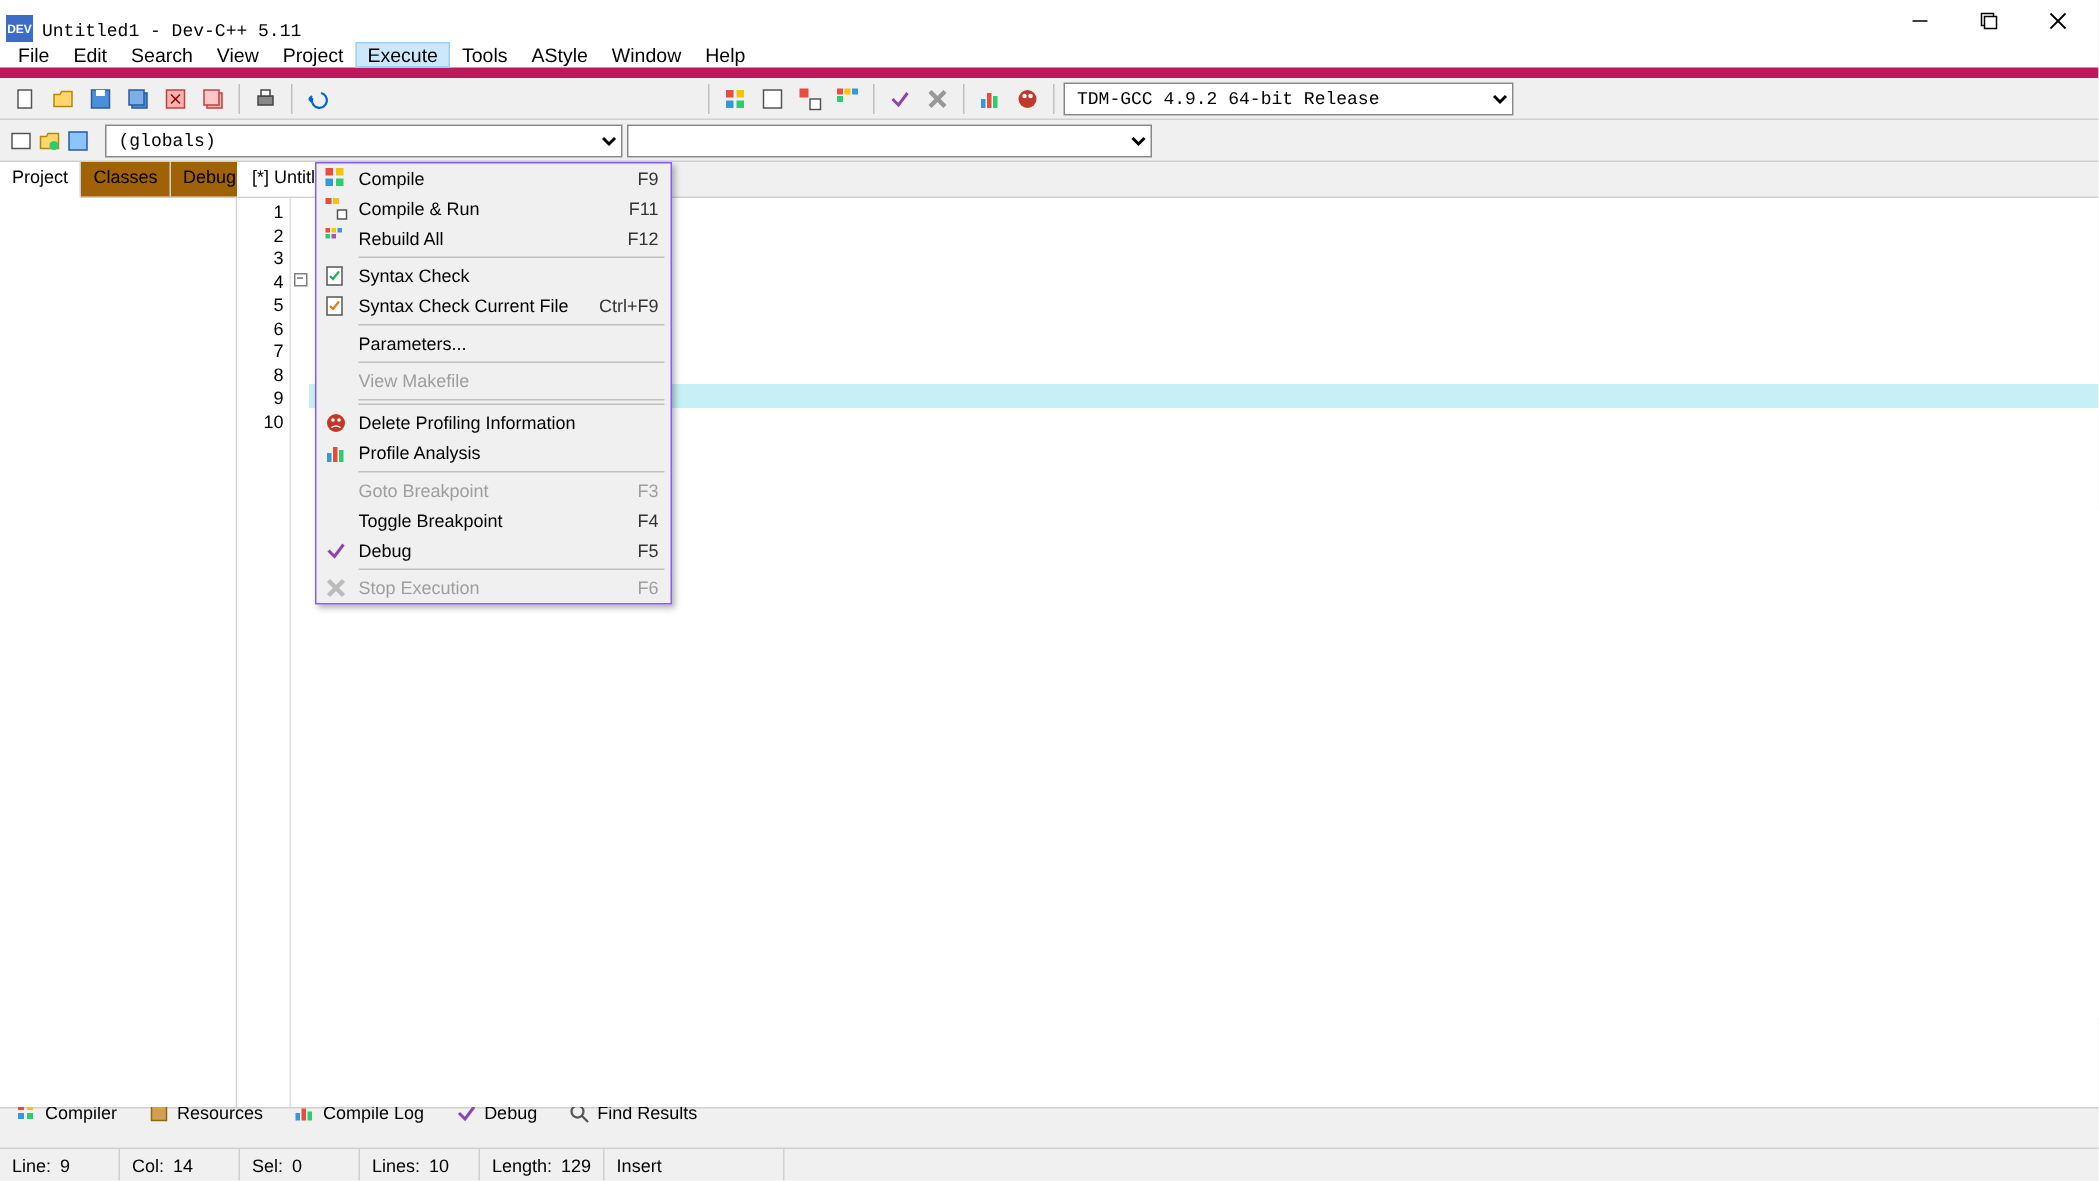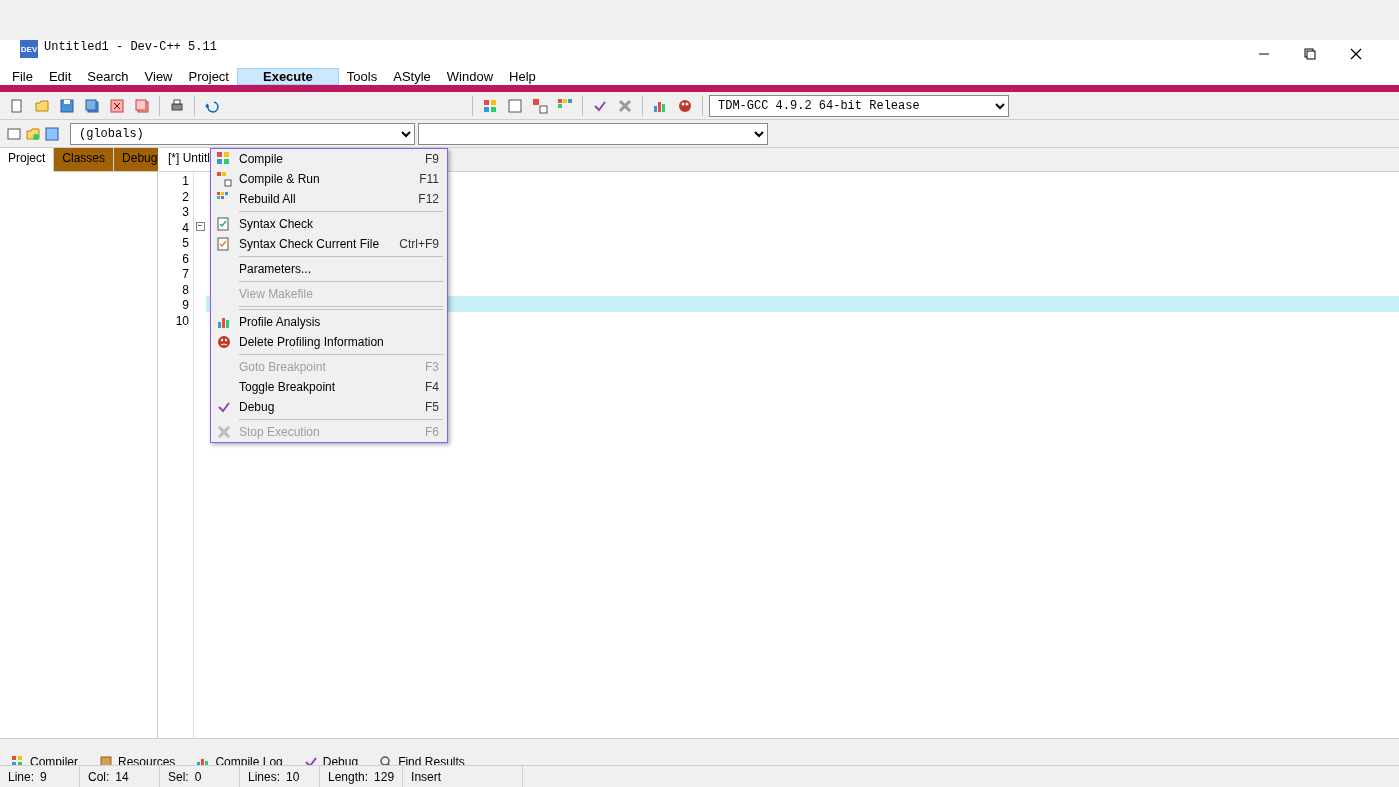--- a/index.html
+++ b/index.html
@@ -1,28 +1,28 @@
 <!DOCTYPE html>
 <html><head>
 <meta charset="utf-8">
 <style>
 * { margin: 0; padding: 0; box-sizing: border-box; font-family: "Segoe UI", Tahoma, sans-serif; font-size: 12px; }
 body { background: #f0f0f0; width: 1399px; height: 787px; overflow: hidden; display: flex; flex-direction: column; }
 
 
-.titlebar { height: 28px; background: #fff; display: flex; align-items: flex-start; padding: 0 20px; margin-top: 40px; }
+.titlebar { height: 28px; background: #fff; display: flex; align-items: flex-end; padding: 0 4px; }
 .titlebar .icon { width: 18px; height: 18px; background: #3a6cc8; margin-right: 6px; display:flex;align-items:center;justify-content:center;color:#fff;font-size:8px;font-weight:bold; }
 .titlebar .title { flex: 1; font-size: 12px; font-family: Liberation Mono, monospace; }
 .titlebar .winbtns { display: flex; }
 .titlebar .winbtn { width: 46px; height: 28px; display: flex; align-items: center; justify-content: center; font-size: 14px; }
 
 
 .menubar { height: 24px; background: #fff; display: flex; align-items: stretch; padding: 0 4px; border-bottom: 7px solid #be185d; }
 .menubar .menu-item { padding: 0 8px; display: flex; align-items: center; font-size: 13px; cursor: default; }
-.menubar .menu-item.active { background: #cce8ff; border: 1px solid #99d1ff; padding: 0 25px; font-weight: bold; }
+.menubar .menu-item.active { background: #cce8ff; border: 1px solid #99d1ff; padding: 0 7px; }
 
 
 .toolbar { height: 28px; background: #f0f0f0; display: flex; align-items: center; padding: 2px 6px; gap: 3px; border-bottom: 1px solid #d0d0d0; }
 .toolbar .tbtn { width: 22px; height: 22px; display: flex; align-items: center; justify-content: center; border: 1px solid transparent; }
 .toolbar .sep { width: 1px; height: 20px; background: #c0c0c0; margin: 0 3px; }
 .toolbar .compiler-select { width: 300px; height: 22px; border: 1px solid #888; font-family: "Courier New", monospace; font-size: 12px; padding: 0 4px; background:#fff; }
 
 
 .toolbar2 { height: 28px; background: #f0f0f0; display: flex; align-items: center; padding: 2px 6px; gap: 3px; border-bottom: 1px solid #d0d0d0; }
 .toolbar2 .scope-select { width: 345px; height: 22px; border: 1px solid #888; font-family: "Courier New", monospace; font-size: 12px; padding: 0 4px; background:#fff; margin-left: 4px; }
@@ -51,21 +51,21 @@
 .dropdown { position: absolute; top: 0; left: 210px; width: 238px; background: #f0f0f0; border: 1px solid #8b5cf6; box-shadow: 2px 2px 4px rgba(0,0,0,0.3); z-index: 100; }
 .dropdown .ditem { height: 20px; display: flex; align-items: center; padding: 0 8px 0 4px; cursor: default; font-size:13px; }
 .dropdown .ditem.disabled { color: #9e9e9e; }
 .dropdown .dicon { width: 18px; height: 16px; display: flex; align-items: center; justify-content: center; margin-right: 6px; }
 .dropdown .dlabel { flex: 1; }
 .dropdown .dshort { color: #333; margin-left: 12px; }
 .dropdown .ditem.disabled .dshort { color: #9e9e9e; }
 .dropdown .dsep { height: 1px; background: #c0c0c0; margin: 2px 4px 2px 28px; }
 
 
-.bottom-tabs { height: 26px; background: #f0f0f0; border-top: 1px solid #d0d0d0; display: flex; align-items: flex-start; padding: 13px 4px; gap: 8px; }
+.bottom-tabs { height: 26px; background: #f0f0f0; border-top: 1px solid #d0d0d0; display: flex; align-items: flex-end; padding: 13px 4px; gap: 8px; }
 .bottom-tab { display: flex; align-items: center; gap: 4px; padding: 2px 6px; cursor:default; font-size:13px; }
 .bottom-tab .bicon { width: 16px; height: 16px; display:flex;align-items:center;justify-content:center; }
 
 
 .statusbar { height: 22px; background: #f0f0f0; border-top: 1px solid #d0d0d0; display: flex; align-items: center; font-size: 12px; }
 .statusbar .cell { padding: 0 8px; border-right: 1px solid #d0d0d0; height:100%; display:flex; align-items:center; gap: 6px; min-width: 80px; }
 .statusbar .cell .lbl { }
 .statusbar .cell .val { }
 
 svg { display: block; }
@@ -368,38 +368,38 @@
       <div class="ditem disabled">
         <div class="dicon"></div>
         <div class="dlabel">View Makefile</div>
         <div class="dshort"></div>
       </div>
       <div class="dsep"></div>
       <div class="dsep"></div>
       <div class="ditem">
         <div class="dicon">
           <svg width="16" height="16">
-            <rect x="2" y="8" width="3" height="6" fill="#3498db"></rect>
-            <rect x="6" y="4" width="3" height="10" fill="#e74c3c"></rect>
-            <rect x="10" y="6" width="3" height="8" fill="#2ecc71"></rect>
-          </svg>
-        </div>
-        <div class="dlabel">Profile Analysis</div>
-        <div class="dshort"></div>
-      </div>
-      <div class="ditem">
-        <div class="dicon">
-          <svg width="16" height="16">
             <circle cx="8" cy="8" r="6" fill="#c0392b"></circle>
             <circle cx="6" cy="6" r="1.2" fill="#fff"></circle>
             <circle cx="10" cy="6" r="1.2" fill="#fff"></circle>
             <path d="M5 11 Q8 9 11 11" stroke="#fff" fill="none"></path>
           </svg>
         </div>
         <div class="dlabel">Delete Profiling Information</div>
+        <div class="dshort"></div>
+      </div>
+      <div class="ditem">
+        <div class="dicon">
+          <svg width="16" height="16">
+            <rect x="2" y="8" width="3" height="6" fill="#3498db"></rect>
+            <rect x="6" y="4" width="3" height="10" fill="#e74c3c"></rect>
+            <rect x="10" y="6" width="3" height="8" fill="#2ecc71"></rect>
+          </svg>
+        </div>
+        <div class="dlabel">Profile Analysis</div>
         <div class="dshort"></div>
       </div>
       <div class="dsep"></div>
       <div class="ditem disabled">
         <div class="dicon"></div>
         <div class="dlabel">Goto Breakpoint</div>
         <div class="dshort">F3</div>
       </div>
       <div class="ditem">
         <div class="dicon"></div>

